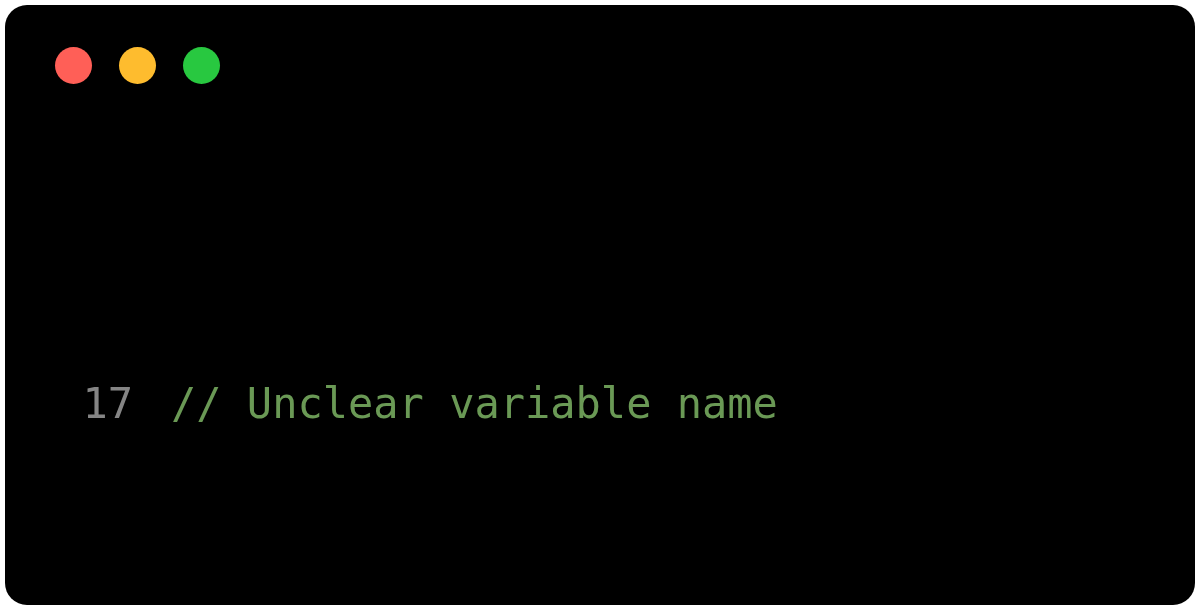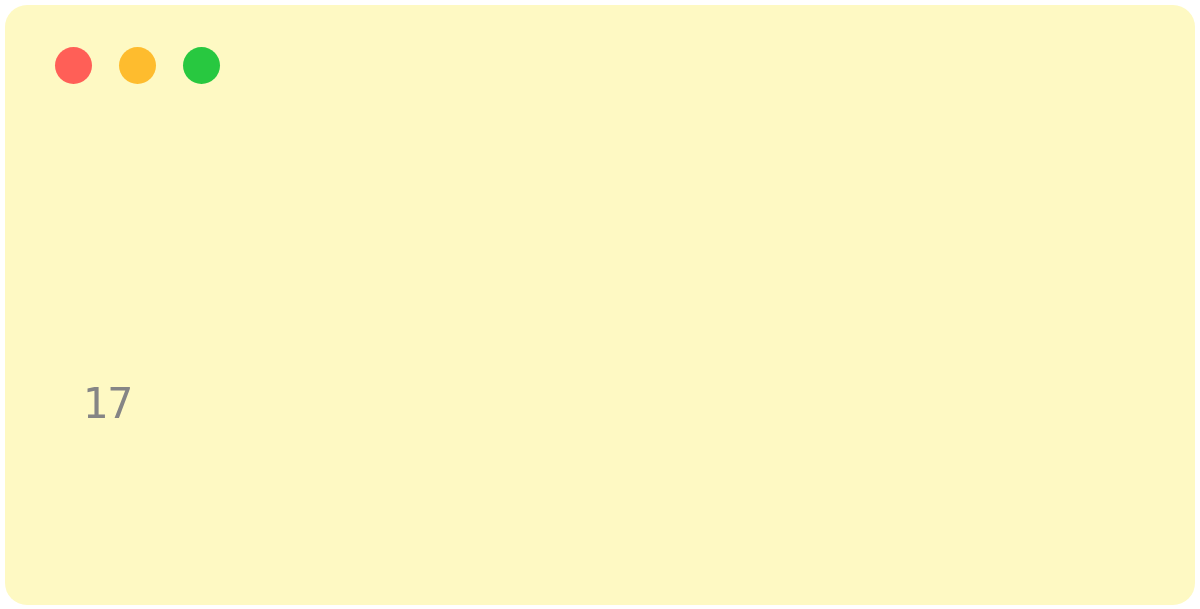--- a/index.html
+++ b/index.html
@@ -6,21 +6,21 @@
     body {
       background: #ffffff;
       width: 1200px;
       height: 609px;
       display: flex;
       align-items: center;
       justify-content: center;
       font-family: 'SF Mono', 'Monaco', 'Menlo', 'Consolas', monospace;
     }
     .window {
-      background: #fef9c3;
+      background: #000000;
       border-radius: 22px;
       width: 1190px;
       height: 600px;
       padding: 42px 50px 36px 50px;
       overflow: hidden;
     }
     .traffic-lights {
       display: flex;
       gap: 27px;
       margin-bottom: 48px;
@@ -60,20 +60,21 @@
   <div class="traffic-lights">
     <div class="dot dot-red"></div>
     <div class="dot dot-yellow"></div>
     <div class="dot dot-green"></div>
   </div>
 
   <div class="code">
 
     <div class="line">
       <span class="ln">17</span>
+      <span class="content"><span class="comment">// Unclear variable name</span></span>
     </div>
 
     
 
     
 
     
 
     
 

